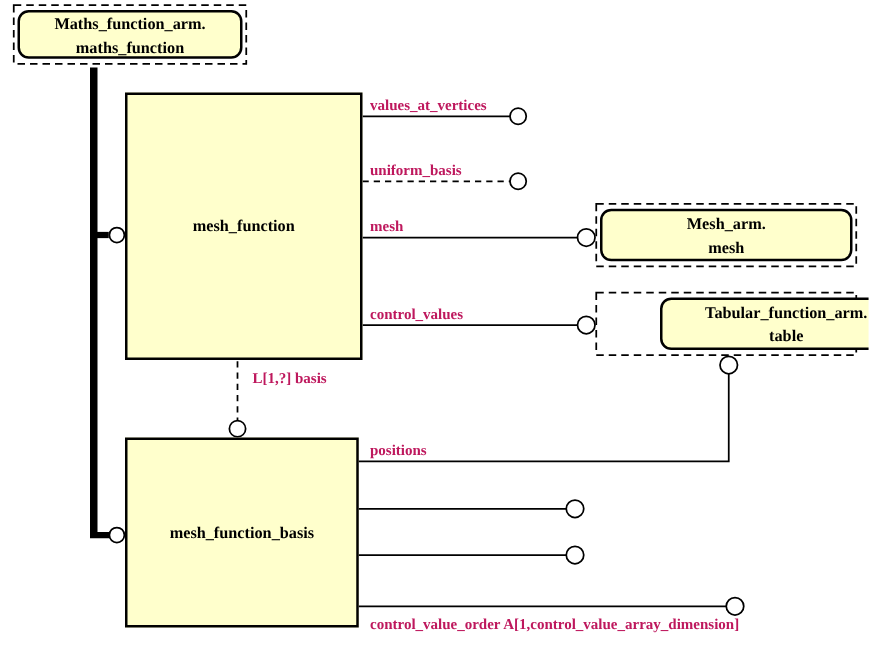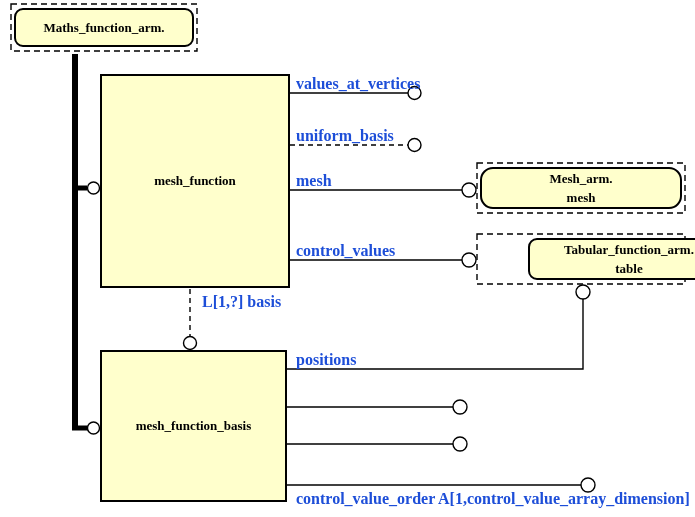--- a/index.html
+++ b/index.html
@@ -30,22 +30,22 @@
     background: #FFFFCC;
     border: 2px solid #000000;
     border-radius: 9px;
     display: flex; flex-direction: column; align-items: center; justify-content: center;
     text-align: center;
     font-weight: bold; font-size: 13px; line-height: 19px; color: #000000;
     box-sizing: border-box;
   }
   .attr-label {
     position: absolute; z-index: 2;
-    font-weight: bold; font-size: 16px; line-height: 14px;
-    color: #1d4ed8; white-space: nowrap;
+    font-weight: bold; font-size: 12px; line-height: 14px;
+    color: #be185d; white-space: nowrap;
   }
 </style>
 </head>
 <body>
 
 <div id="canvas">
 
   <svg id="wires" width="695" height="517" viewBox="0 0 695 517">
 
     <rect x="11" y="4" width="186" height="47" fill="none" stroke="#000" stroke-width="1.4" stroke-dasharray="6,4"></rect>
@@ -76,31 +76,32 @@
     <circle cx="469" cy="260" r="7" fill="#fff" stroke="#000" stroke-width="1.4"></circle>
     <circle cx="190" cy="343" r="6.5" fill="#fff" stroke="#000" stroke-width="1.4"></circle>
     <circle cx="583" cy="292" r="7" fill="#fff" stroke="#000" stroke-width="1.4"></circle>
     <circle cx="460" cy="407" r="7" fill="#fff" stroke="#000" stroke-width="1.4"></circle>
     <circle cx="460" cy="444" r="7" fill="#fff" stroke="#000" stroke-width="1.4"></circle>
     <circle cx="588" cy="485" r="7" fill="#fff" stroke="#000" stroke-width="1.4"></circle>
   </svg>
 
   <div class="ref-inner" style="left:14px; top:8px; width:180px; height:39px;">
     <span>Maths_function_arm.</span>
+    <span>maths_function</span>
   </div>
 
   <div class="entity-box" style="left:100px; top:74px; width:190px; height:214px;">
     <span>mesh_function</span>
   </div>
 
   <div class="entity-box" style="left:100px; top:350px; width:187px; height:152px;">
     <span>mesh_function_basis</span>
   </div>
 
-  <div class="ref-inner" style="left:480px; top:167px; width:202px; height:42px;border-radius:13px;">
+  <div class="ref-inner" style="left:480px; top:167px; width:202px; height:42px;">
     <span>Mesh_arm.</span>
     <span>mesh</span>
   </div>
 
   <div class="ref-inner" style="left:480px; top:238px; width:202px; height:42px;margin-left:48px;">
     <span>Tabular_function_arm.</span>
     <span>table</span>
   </div>
 
   <div class="attr-label" style="left:296px; top:77px;">values_at_vertices</div>

